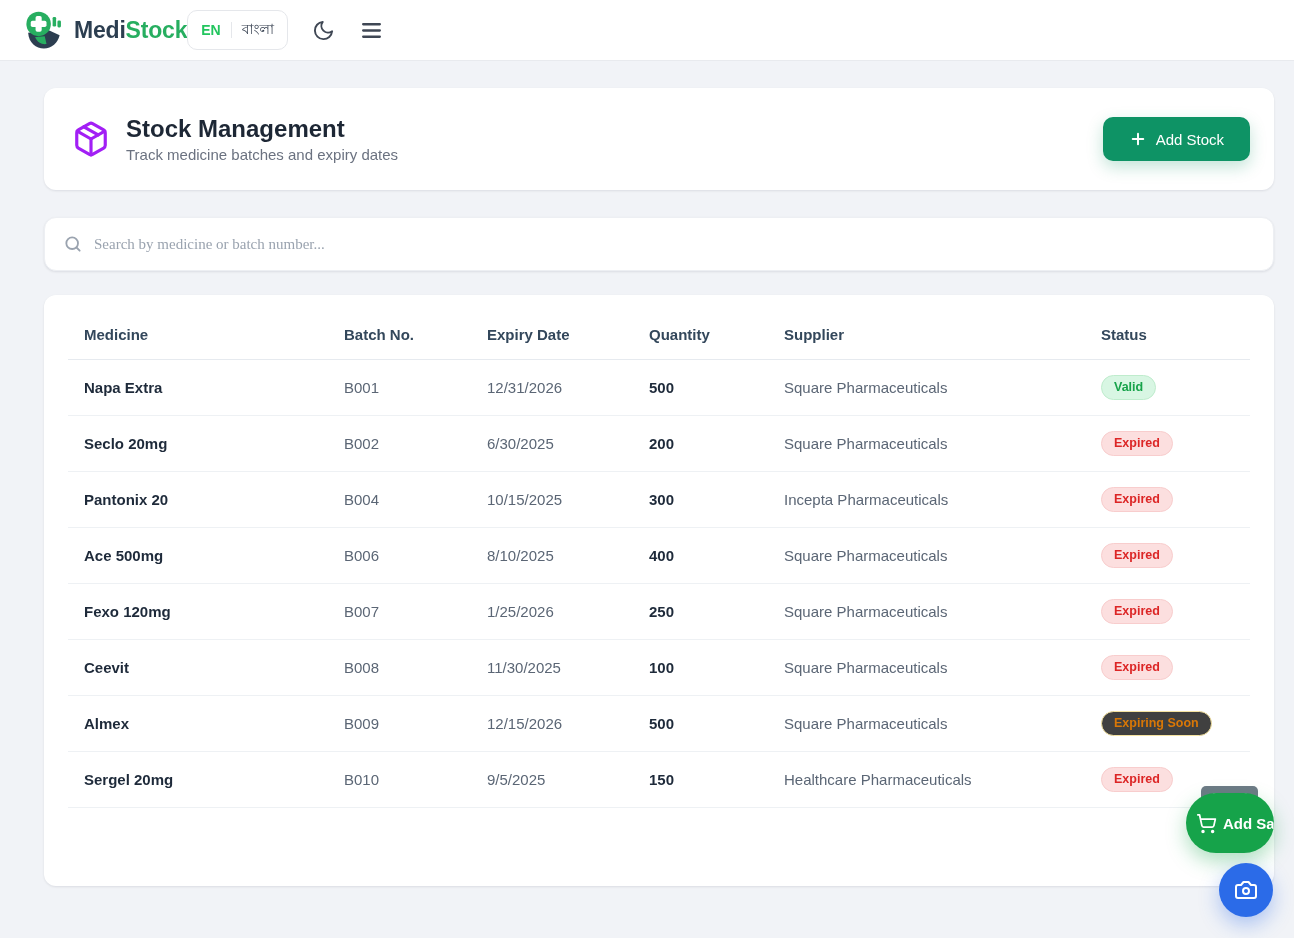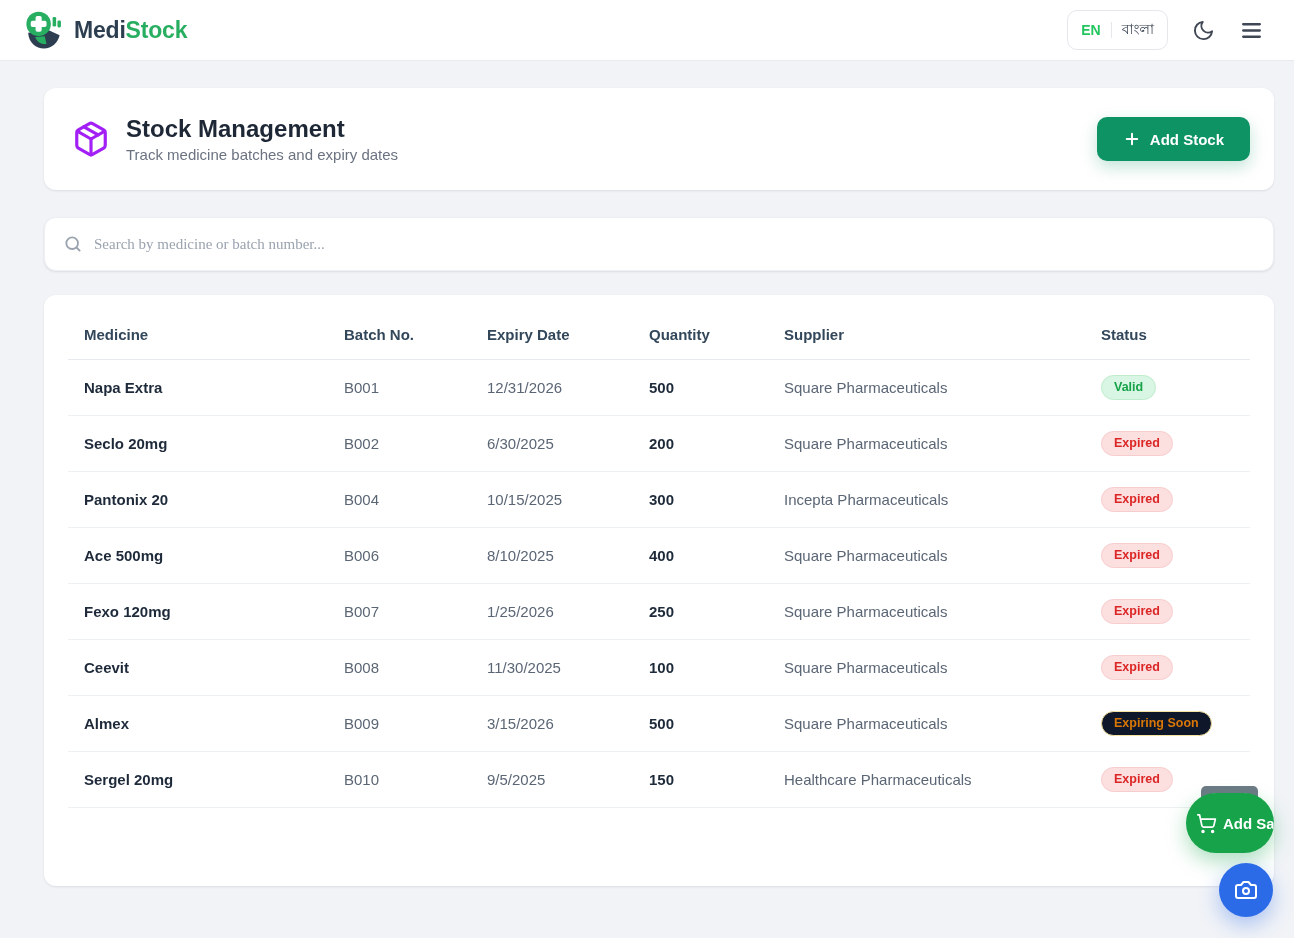--- a/index.html
+++ b/index.html
@@ -8,21 +8,21 @@
     font-family:"Liberation Sans", sans-serif;
     background:#f1f3f7;
     position:relative;
     overflow:hidden;
     color:#1e2a3a;
   }
 
   
   .navbar {
     height:61px; background:#ffffff; border-bottom:1px solid #e8eaee;
-    display:flex; align-items:center; justify-content:space-between;
+    display:flex; align-items:center; 
     padding:0 30px 0 22px;
   }
   .brand { display:flex; align-items:center; gap:10px; cursor:pointer; }
   .brand-name { font-size:23px; font-weight:800; letter-spacing:-0.2px; }
   .brand-medi { color:#2c3e50; }
   .brand-stock { color:#27ae60; }
   .nav-right { display:flex; align-items:center; gap:24px; }
   .lang-pill {
     display:flex; align-items:center; gap:10px;
     border:1px solid #e5e7eb; border-radius:10px;
@@ -42,21 +42,21 @@
   }
   .page-header {
     height:102px; display:flex; align-items:center; justify-content:space-between;
     padding:0 24px 0 28px; margin-bottom:27px;
   }
   .page-header-left { display:flex; align-items:center; gap:16px; }
   .page-title { font-size:24px; font-weight:700; color:#1d2735; line-height:1.2; }
   .page-subtitle { font-size:15px; color:#6b7280; margin-top:3px; }
   .btn-add-stock {
     background:#0e9365; color:#fff; border:none; cursor:pointer;
-    font-family:inherit; font-size:15px; font-weight:700;
+    font-family:inherit; font-size:15px; font-weight:400;
     padding:13px 26px; border-radius:10px;
     display:flex; align-items:center; gap:9px;
     box-shadow:0 6px 16px rgba(14,147,101,.25);
   }
 
   .search-bar {
     height:54px; display:flex; align-items:center; gap:11px;
     padding:0 18px; margin-bottom:24px; border:1px solid #edeff3;
   }
   .search-input {
@@ -80,21 +80,21 @@
   .col-expiry { width:162px; } .col-qty { width:135px; }
   .col-supplier { width:317px; } .col-status { width:auto; }
   td.cell-medicine { font-weight:700; color:#1e2a3a; }
   td.cell-qty { font-weight:700; color:#1e2a3a; }
   .badge {
     display:inline-block; padding:4px 12px 5px; border-radius:999px;
     font-size:12.5px; font-weight:700; white-space:nowrap;
   }
   .badge-valid    { background:#d8f6e3; color:#17a34a; border:1px solid #bfeccd; }
   .badge-expired  { background:#fcdfdf; color:#dc2626; border:1px solid #f8cdcd; }
-  .badge-expiring { background:#0f172a; color:#d97706; border:1px solid #f5e3a1; }
+  .badge-expiring { background:#404040; color:#d97706; border:1px solid #f5e3a1; }
 
   
   .shortcut-tooltip {
     position:absolute; right:36px; top:786px;
     background:#6e7a86; color:#fff; font-size:12.5px; font-weight:600;
     padding:5px 10px; border-radius:5px;
   }
   .fab-add-sale {
     position:absolute; right:20px; top:793px; width:88px; height:60px;
     background:#16a34a; border:none; border-radius:40px; cursor:pointer;
@@ -256,21 +256,21 @@
     <td>B008</td>
     <td>11/30/2025</td>
     <td class="cell-qty">100</td>
     <td>Square Pharmaceuticals</td>
     <td><span class="badge badge-expired">Expired</span></td>
   </tr>
 
   <tr>
     <td class="cell-medicine">Almex</td>
     <td>B009</td>
-    <td>3/15/2026</td>
+    <td>12/15/2026</td>
     <td class="cell-qty">500</td>
     <td>Square Pharmaceuticals</td>
     <td><span class="badge badge-expiring">Expiring Soon</span></td>
   </tr>
 
   <tr>
     <td class="cell-medicine">Sergel 20mg</td>
     <td>B010</td>
     <td>9/5/2025</td>
     <td class="cell-qty">150</td>

